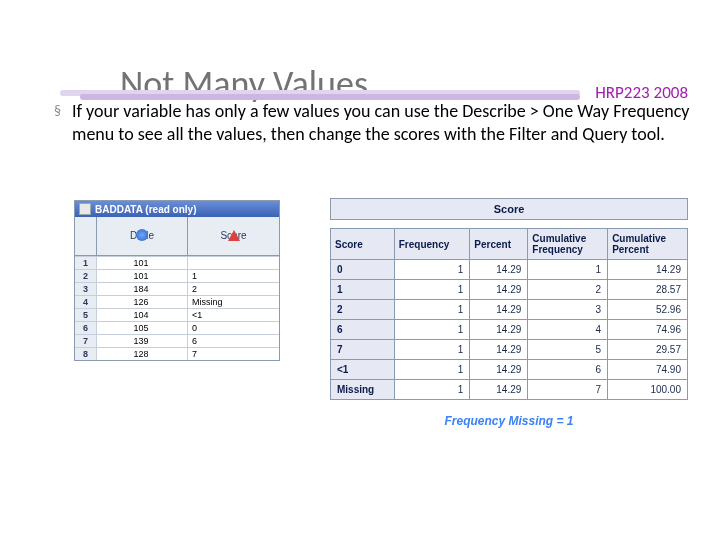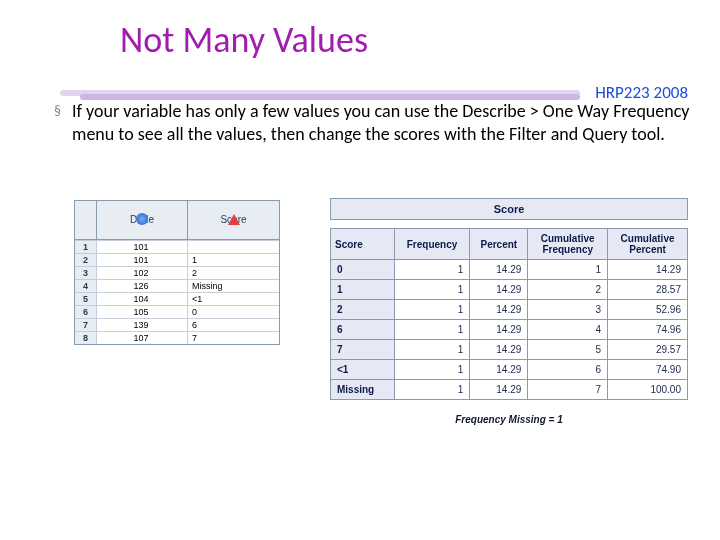--- a/index.html
+++ b/index.html
@@ -9,28 +9,29 @@
     background: #fff;
     font-family: Calibri, Arial, sans-serif;
     position: relative;
     overflow: hidden;
   }
   .title {
     font-size: 36px;
     font-weight: 400;
     text-align: left;
     padding: 18px 0 0 120px;
-    color: #a21caf;
+    color: #737373;
+    margin-top: 44px;
   }
   .course {
     position: absolute;
     top: 82px;
     right: 32px;
     font-size: 17px;
-    color: #1d4ed8;
+    color: #a21caf;
   }
   .decor {
     position: absolute;
     top: 88px;
     left: 60px;
     width: 540px;
     height: 14px;
   }
   .decor .stroke {
     position: absolute;
@@ -153,61 +154,65 @@
     width: 100%;
     margin-top: 8px;
   }
   .freq th {
     background: #e6e9f4;
     border: 1px solid #8a9bb0;
     padding: 4px 4px;
     font-weight: bold;
     font-size: 10px;
     color: #0a1a4a;
-    text-align: center;
+    text-align: left;
   }
   .freq th:first-child { text-align: left; }
   .freq td {
     border: 1px solid #8a9bb0;
     padding: 4px 6px;
     text-align: right;
     font-size: 10px;
   }
   .freq td:first-child {
     background: #e6e9f4;
     font-weight: bold;
     text-align: left;
     color: #0a1a4a;
   }
   .freq-missing {
     text-align: center;
     font-style: italic;
     font-weight: bold;
-    color: #0f172a;
+    color: #3b82f6;
     margin-top: 14px;
-    font-size: 10px;
+    font-size: 12px;
   }
 </style>
 </head>
 <body>
 
 <div class="title">Not Many Values</div>
 <div class="course">HRP223 2008</div>
 
 <div class="decor">
   <span class="stroke" style="top:2px;left:0;width:520px;background:#e0d4ee;"></span>
   <span class="stroke" style="top:6px;left:20px;width:500px;background:#cdb6e2;"></span>
 </div>
 
 <div class="bullet-block">
   <span class="marker">§</span>
   <span>If your variable has only a few values you can use the Describe &gt; One Way Frequency menu to see all the values, then change the scores with the Filter and Query tool.</span>
 </div>
 
 <div class="viewer">
+  <div class="viewer-title">
+    <span class="ticon"></span>
+    <span>BADDATA (read only)</span>
+  </div>
   <div class="viewer-head">
     <div></div>
     <div>
       <span class="vh-icon blue"></span><br>
       <span>Dude</span>
     </div>
     <div>
       <span class="vh-icon red"></span><br>
       <span>Score</span>
     </div>
@@ -218,21 +223,21 @@
         <div class="dude">101</div>
         <div class="score"></div>
       </div>
       <div class="viewer-row">
         <div class="rownum">2</div>
         <div class="dude">101</div>
         <div class="score">1</div>
       </div>
       <div class="viewer-row">
         <div class="rownum">3</div>
-        <div class="dude">102</div>
+        <div class="dude">184</div>
         <div class="score">2</div>
       </div>
       <div class="viewer-row">
         <div class="rownum">4</div>
         <div class="dude">126</div>
         <div class="score">Missing</div>
       </div>
       <div class="viewer-row">
         <div class="rownum">5</div>
         <div class="dude">104</div>
@@ -243,21 +248,21 @@
         <div class="dude">105</div>
         <div class="score">0</div>
       </div>
       <div class="viewer-row">
         <div class="rownum">7</div>
         <div class="dude">139</div>
         <div class="score">6</div>
       </div>
       <div class="viewer-row">
         <div class="rownum">8</div>
-        <div class="dude">107</div>
+        <div class="dude">128</div>
         <div class="score">7</div>
       </div>
     </div>
 </div>
 
 <div class="freq">
   <div class="freq-title">Score</div>
   <table>
     <thead>
         <tr id="freq-head">

